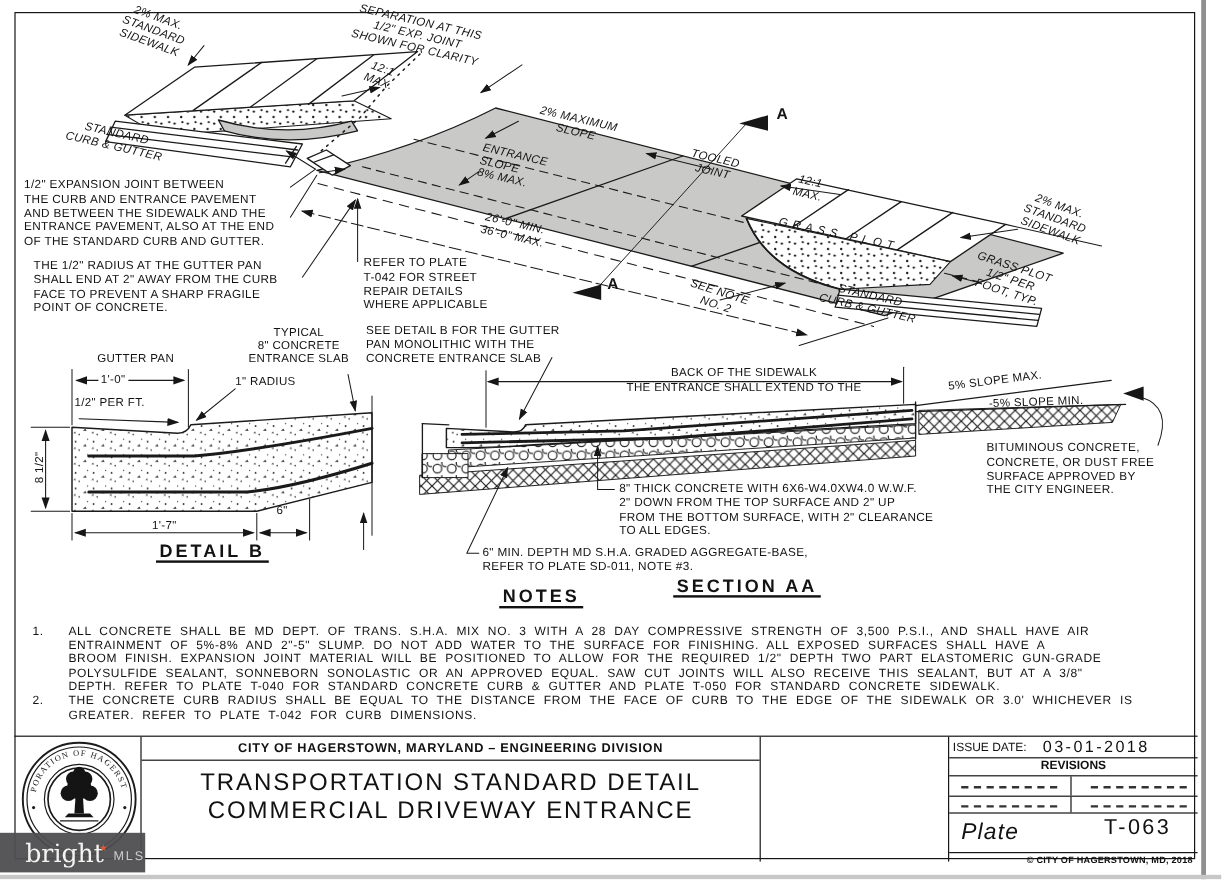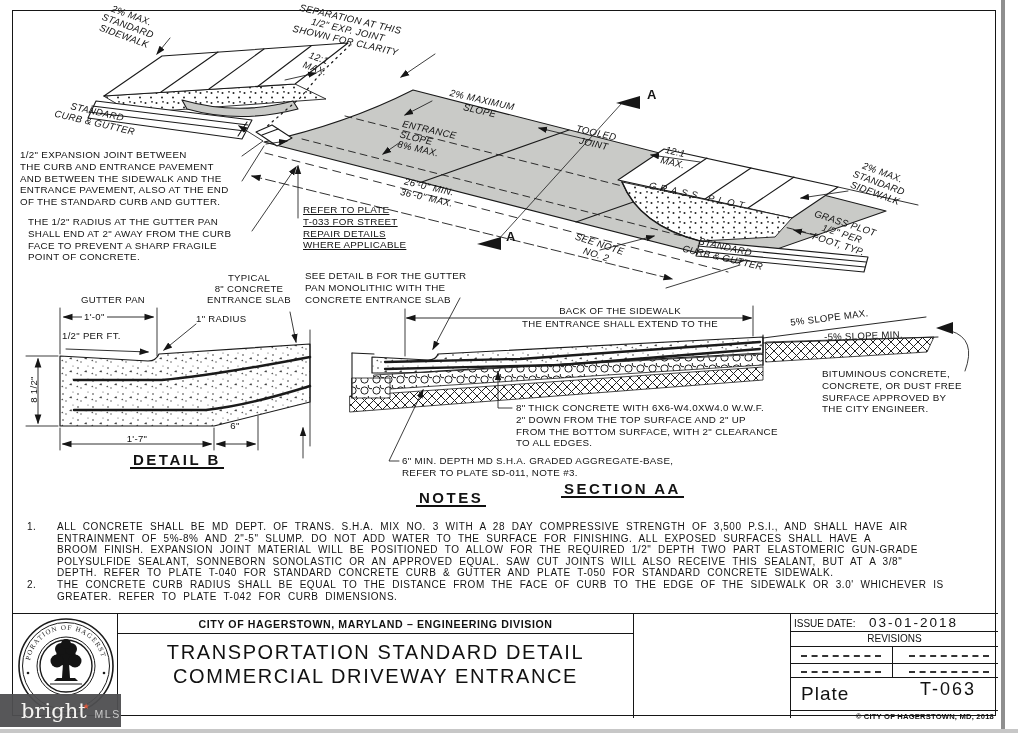--- a/index.html
+++ b/index.html
@@ -15,21 +15,21 @@
   .noteln{font-size:10px;line-height:11.6px;letter-spacing:.55px;word-spacing:3.4px;}
   .sheet-border{position:absolute;left:12px;top:10px;width:984px;height:706px;border:1.6px solid #161616;box-sizing:border-box;}
   
   .tb{position:absolute;left:12px;top:613px;width:986px;height:105px;box-sizing:border-box;border-top:1.6px solid #161616;}
   .tb .cell{position:absolute;box-sizing:border-box;border-left:1.4px solid #161616;height:100%;}
   .tb-agency{position:absolute;left:0;top:0;width:100%;height:20px;line-height:20px;text-align:center;
              font-size:10.6px;font-weight:bold;letter-spacing:.6px;border-bottom:1.4px solid #161616;box-sizing:border-box;}
   .tb-title{position:absolute;left:0;top:26px;width:100%;text-align:center;font-size:20px;letter-spacing:1.6px;line-height:24px;}
   .rrow{position:absolute;left:0;width:100%;box-sizing:border-box;border-bottom:1.3px solid #161616;}
   .dashcell{position:absolute;top:50%;height:0;border-top:2px dashed #333;}
-  .plate-label{position:absolute;left:10px;top:5px;font-size:19px;letter-spacing:1px;}
+  .plate-label{position:absolute;left:10px;top:5px;font-size:19px;letter-spacing:1px;font-style:italic;}
   .plate-num{position:absolute;right:22px;top:1px;font-size:18px;letter-spacing:2px;}
   .copyright{position:absolute;left:790px;top:712px;width:204px;text-align:right;font-size:7.6px;font-weight:bold;letter-spacing:.2px;}
   
   .wm{position:absolute;left:0;top:694px;width:121px;height:33px;background:rgba(78,78,80,.95);z-index:30;
       display:flex;align-items:center;padding-left:21px;box-sizing:border-box;}
   .wm .brand{font-family:"DejaVu Serif",serif;font-size:21px;color:#f4f3f1;position:relative;line-height:20px;}
   .wm .star{position:absolute;right:-3px;top:-4px;font-size:8px;color:#dd5a3e;font-family:"DejaVu Sans",sans-serif;}
   .wm .mls{font-size:10.5px;color:#cccccc;letter-spacing:1.5px;margin-left:8px;margin-top:6px;font-family:"Liberation Sans",sans-serif;}
   .scan-r{position:absolute;left:1001px;top:0;width:4px;height:733px;background:#8f8f8f;}
   .scan-b{position:absolute;left:0;top:729px;width:1018px;height:4px;background:#c7c7c7;}
@@ -285,23 +285,23 @@
       <div>AND BETWEEN THE SIDEWALK AND THE</div>
       <div>ENTRANCE PAVEMENT, ALSO AT THE END</div>
       <div>OF THE STANDARD CURB AND GUTTER.</div>
     </div>
   <div class="lbl callout" style="left:28px;top:216px;">
       <div>THE 1/2" RADIUS AT THE GUTTER PAN</div>
       <div>SHALL END AT 2" AWAY FROM THE CURB</div>
       <div>FACE TO PREVENT A SHARP FRAGILE</div>
       <div>POINT OF CONCRETE.</div>
     </div>
-  <div class="lbl callout" style="left:303px;top:204px;text-decoration:underline;">
+  <div class="lbl callout" style="left:303px;top:214px;">
       <div>REFER TO PLATE</div>
-      <div>T-033 FOR STREET</div>
+      <div>T-042 FOR STREET</div>
       <div>REPAIR DETAILS</div>
       <div>WHERE APPLICABLE</div>
     </div>
   <div class="lbl callout" style="left:305px;top:270px;">
       <div>SEE DETAIL B FOR THE GUTTER</div>
       <div>PAN MONOLITHIC WITH THE</div>
       <div>CONCRETE ENTRANCE SLAB</div>
     </div>
 
   <div class="lbl ctr" style="left:68px;top:294px;width:90px;">GUTTER PAN</div>
@@ -369,21 +369,21 @@
       </div>
     </div>
 
     <div class="cell" style="left:621px;width:157px;"></div>
 
     <div class="cell" style="left:778px;width:208px;">
       <div class="rrow" style="top:0;height:18px;">
         <span style="position:absolute;left:3px;top:4px;font-size:10px;">ISSUE DATE:</span>
         <span style="position:absolute;left:78px;top:1px;font-size:13.5px;letter-spacing:2px;">03-01-2018</span>
       </div>
-      <div class="rrow" style="top:18px;height:15px;text-align:center;font-size:10px;line-height:14px;">
+      <div class="rrow" style="top:18px;height:15px;text-align:center;font-size:10px;line-height:14px;font-weight:bold;">
         <span>REVISIONS</span>
       </div>
       <div class="rrow" style="top:33px;height:17px;border-right:none;">
         <div style="position:absolute;left:101px;top:0;height:100%;border-left:1.3px solid #161616;"></div>
         <div class="dashcell" style="left:10px;width:80px;"></div>
         <div class="dashcell" style="left:118px;width:80px;"></div>
       </div>
       <div class="rrow" style="top:50px;height:14px;">
         <div style="position:absolute;left:101px;top:0;height:100%;border-left:1.3px solid #161616;"></div>
         <div class="dashcell" style="left:10px;width:80px;"></div>

